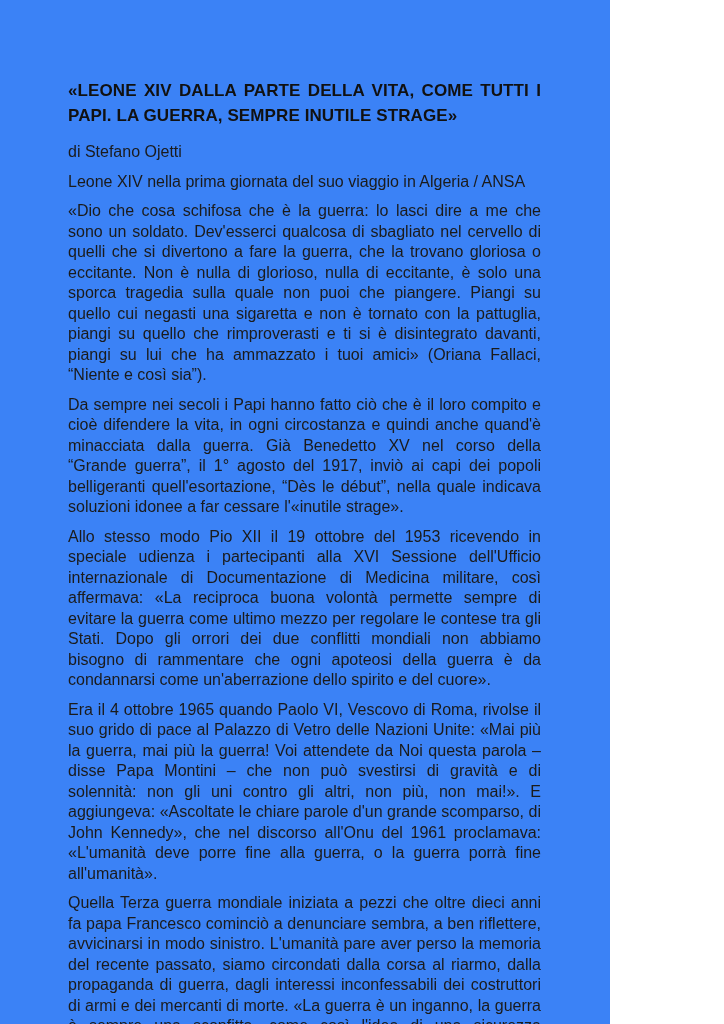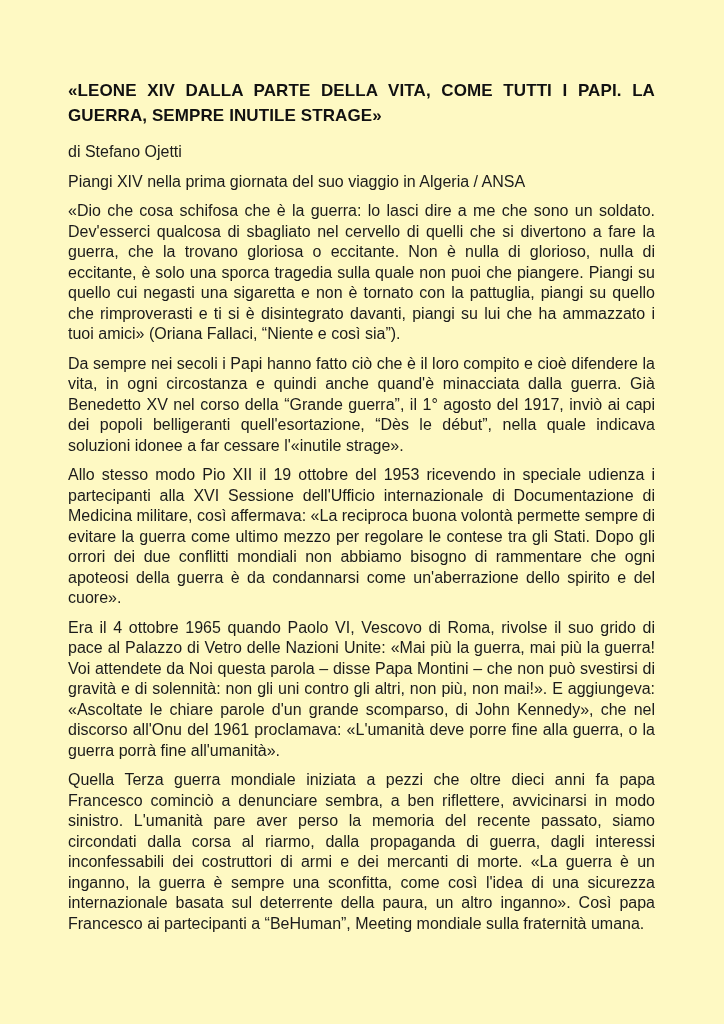--- a/index.html
+++ b/index.html
@@ -9,23 +9,23 @@
   }
   body {
     width: 724px;
     height: 1024px;
     overflow: hidden;
     font-family: "Liberation Sans", sans-serif;
     color: #1b1b1b;
   }
   .page {
     box-sizing: border-box;
-    width: 724px;
+    width: 610px;
     height: 1024px;
-    background: #fef9c3;
+    background: #3b82f6;
     padding: 78px 69px 40px 68px;
   }
   .article-title {
     font-size: 17px;
     font-weight: bold;
     line-height: 25px;
     color: #111111;
     text-align: justify;
     margin: 0 0 14px 0;
     letter-spacing: 0.1px;
@@ -56,21 +56,21 @@
 <body>
 
 <div class="page">
 
   <h1 class="article-title">«LEONE XIV DALLA PARTE DELLA VITA, COME TUTTI I PAPI. LA GUERRA, SEMPRE INUTILE STRAGE»</h1>
 
   <p class="meta-line">di Stefano Ojetti</p>
 
 
 
-  <p class="meta-line">Piangi XIV nella prima giornata del suo viaggio in Algeria / ANSA</p>
+  <p class="meta-line">Leone XIV nella prima giornata del suo viaggio in Algeria / ANSA</p>
 
   <p class="body-par">«Dio che cosa schifosa che è la guerra: lo lasci dire a me che sono un soldato. Dev'esserci qualcosa di sbagliato nel cervello di quelli che si divertono a fare la guerra, che la trovano gloriosa o eccitante. Non è nulla di glorioso, nulla di eccitante, è solo una sporca tragedia sulla quale non puoi che piangere. Piangi su quello cui negasti una sigaretta e non è tornato con la pattuglia, piangi su quello che rimproverasti e ti si è disintegrato davanti, piangi su lui che ha ammazzato i tuoi amici» (Oriana Fallaci, “Niente e così sia”).</p>
 
   <p class="body-par">Da sempre nei secoli i Papi hanno fatto ciò che è il loro compito e cioè difendere la vita, in ogni circostanza e quindi anche quand'è minacciata dalla guerra. Già Benedetto XV nel corso della “Grande guerra”, il 1° agosto del 1917, inviò ai capi dei popoli belligeranti quell'esortazione, “Dès le début”, nella quale indicava soluzioni idonee a far cessare l'«inutile strage».</p>
 
   <p class="body-par">Allo stesso modo Pio XII il 19 ottobre del 1953 ricevendo in speciale udienza i partecipanti alla XVI Sessione dell'Ufficio internazionale di Documentazione di Medicina militare, così affermava: «La reciproca buona volontà permette sempre di evitare la guerra come ultimo mezzo per regolare le contese tra gli Stati. Dopo gli orrori dei due conflitti mondiali non abbiamo bisogno di rammentare che ogni apoteosi della guerra è da condannarsi come un'aberrazione dello spirito e del cuore».</p>
 
   <p class="body-par">Era il 4 ottobre 1965 quando Paolo VI, Vescovo di Roma, rivolse il suo grido di pace al Palazzo di Vetro delle Nazioni Unite: «Mai più la guerra, mai più la guerra! Voi attendete da Noi questa parola – disse Papa Montini – che non può svestirsi di gravità e di solennità: non gli uni contro gli altri, non più, non mai!». E aggiungeva: «Ascoltate le chiare parole d'un grande scomparso, di John Kennedy», che nel discorso all'Onu del 1961 proclamava: «L'umanità deve porre fine alla guerra, o la guerra porrà fine all'umanità».</p>
 
   <p class="body-par">Quella Terza guerra mondiale iniziata a pezzi che oltre dieci anni fa papa Francesco cominciò a denunciare sembra, a ben riflettere, avvicinarsi in modo sinistro. L'umanità pare aver perso la memoria del recente passato, siamo circondati dalla corsa al riarmo, dalla propaganda di guerra, dagli interessi inconfessabili dei costruttori di armi e dei mercanti di morte. «La guerra è un inganno, la guerra è sempre una sconfitta, come così l'idea di una sicurezza internazionale basata sul deterrente della paura, un altro inganno». Così papa Francesco ai partecipanti a “BeHuman”, Meeting mondiale sulla fraternità umana.</p>

